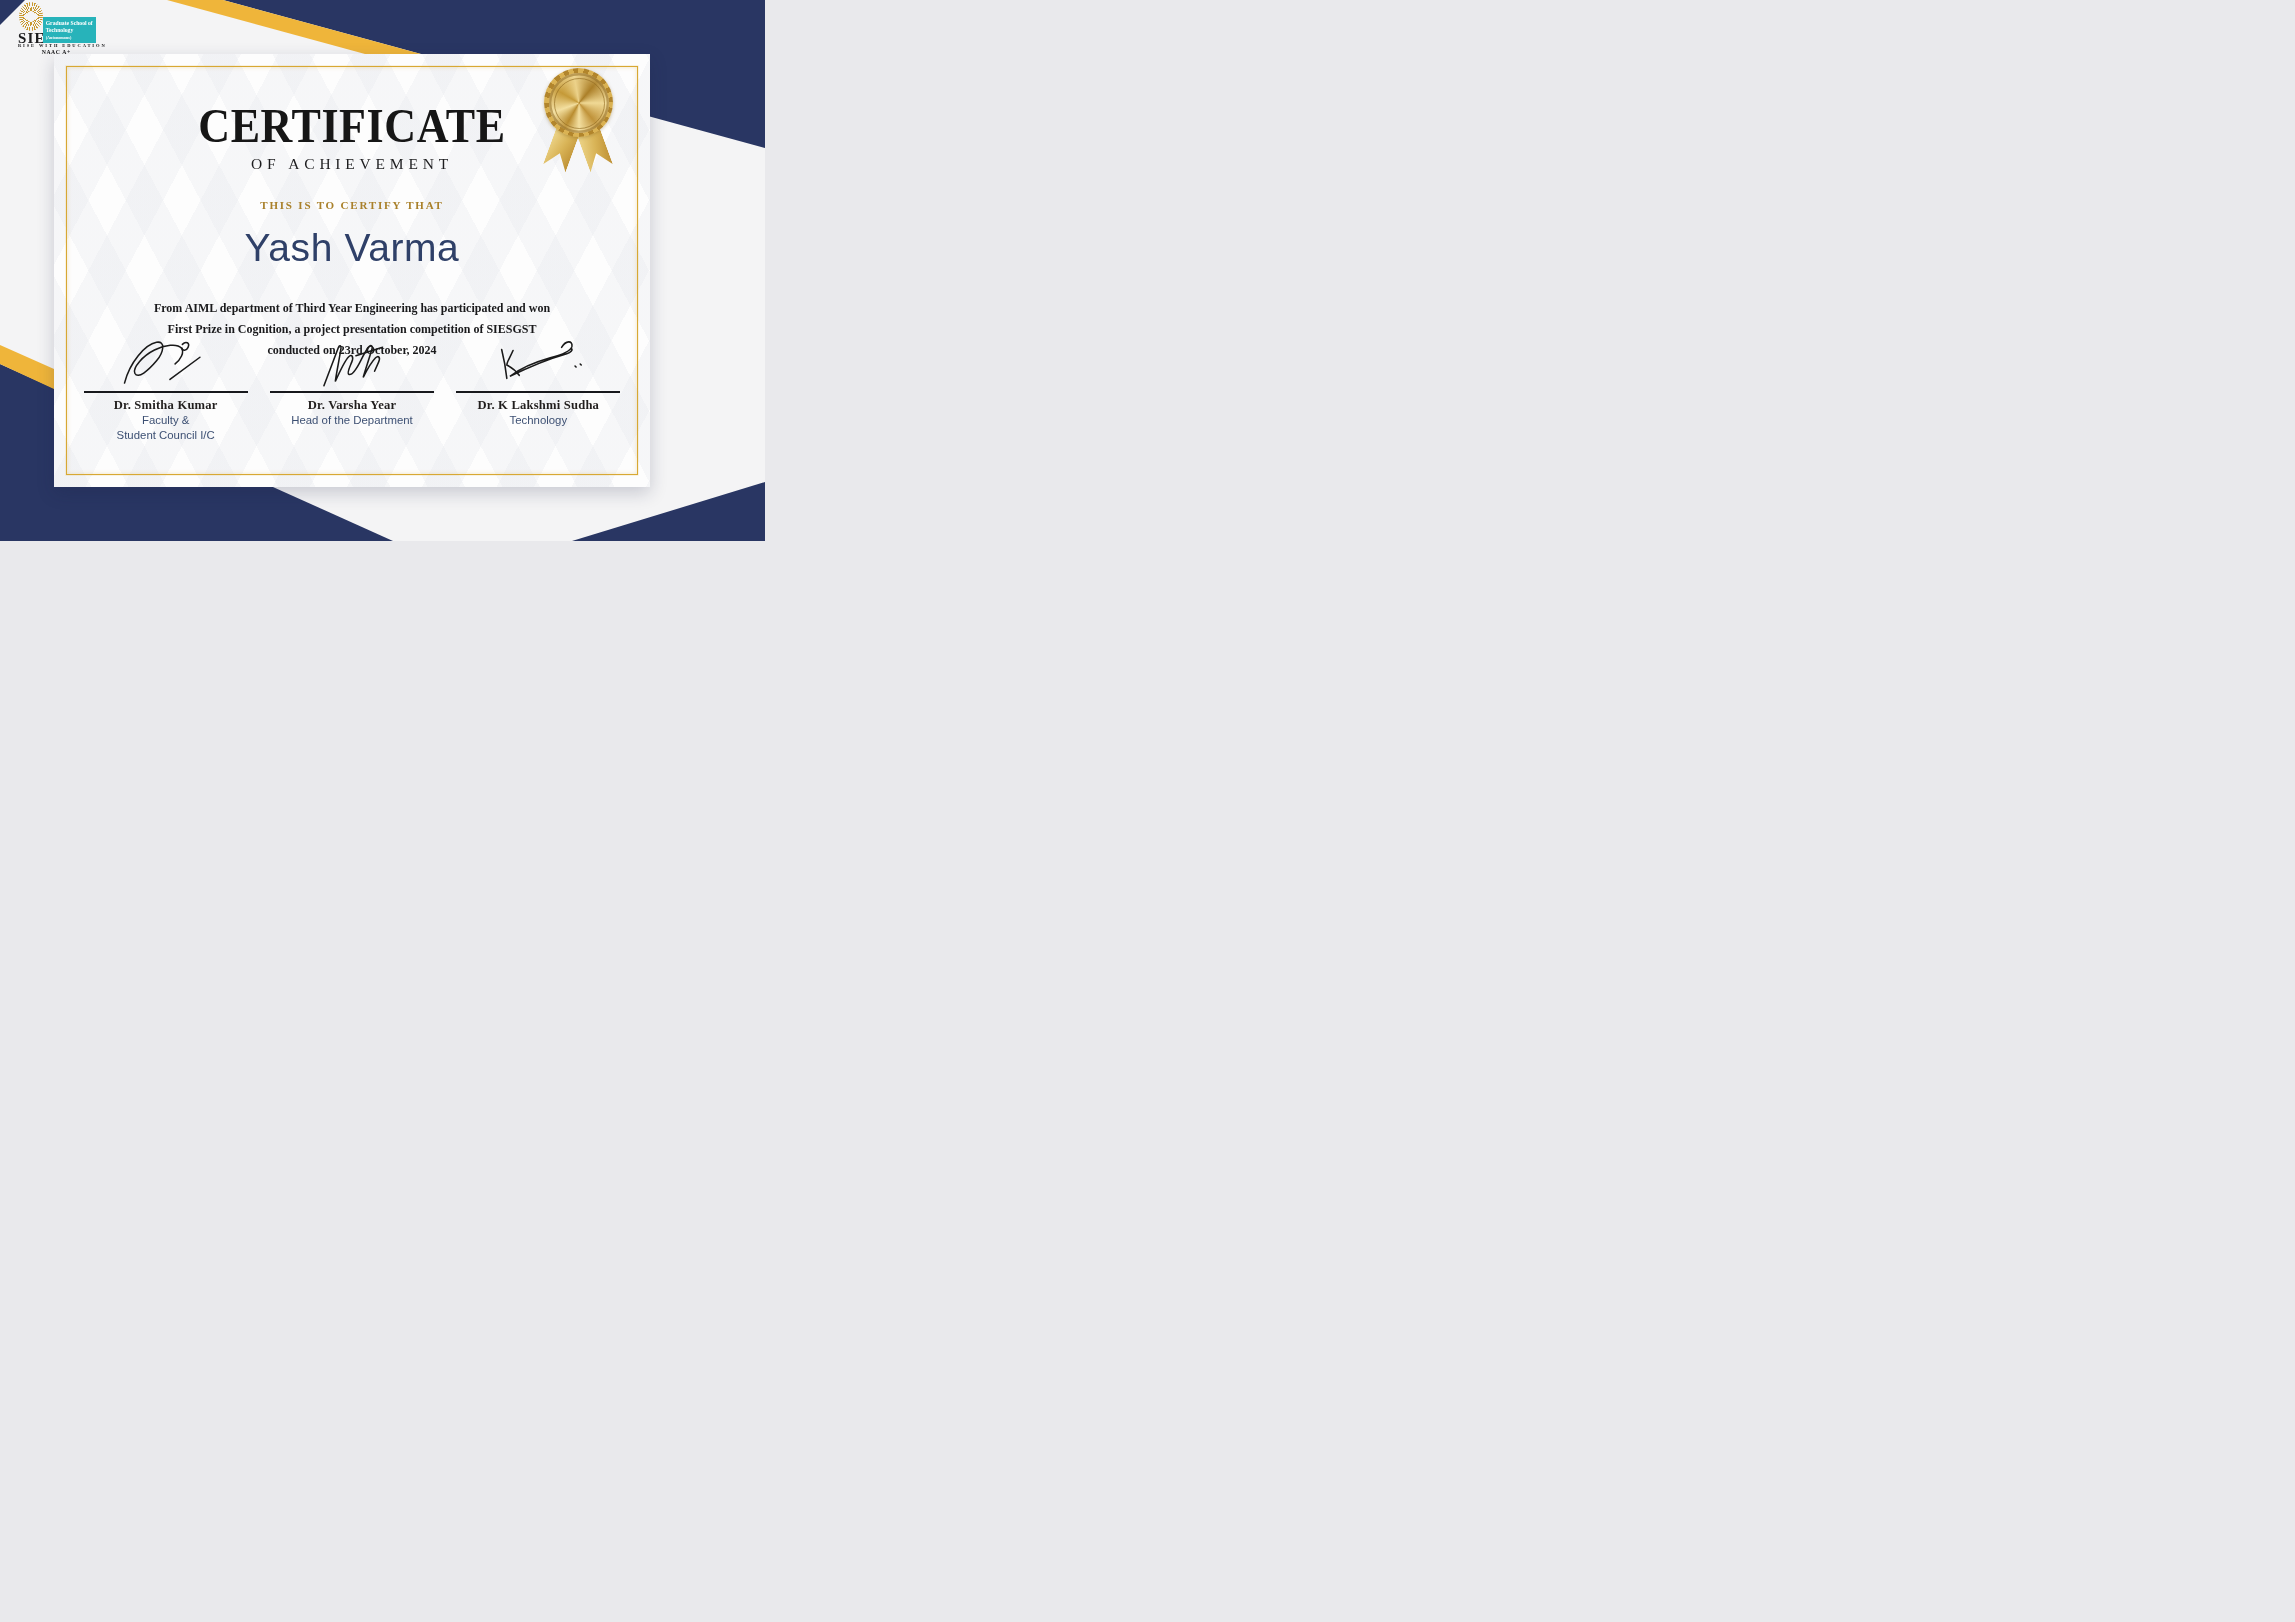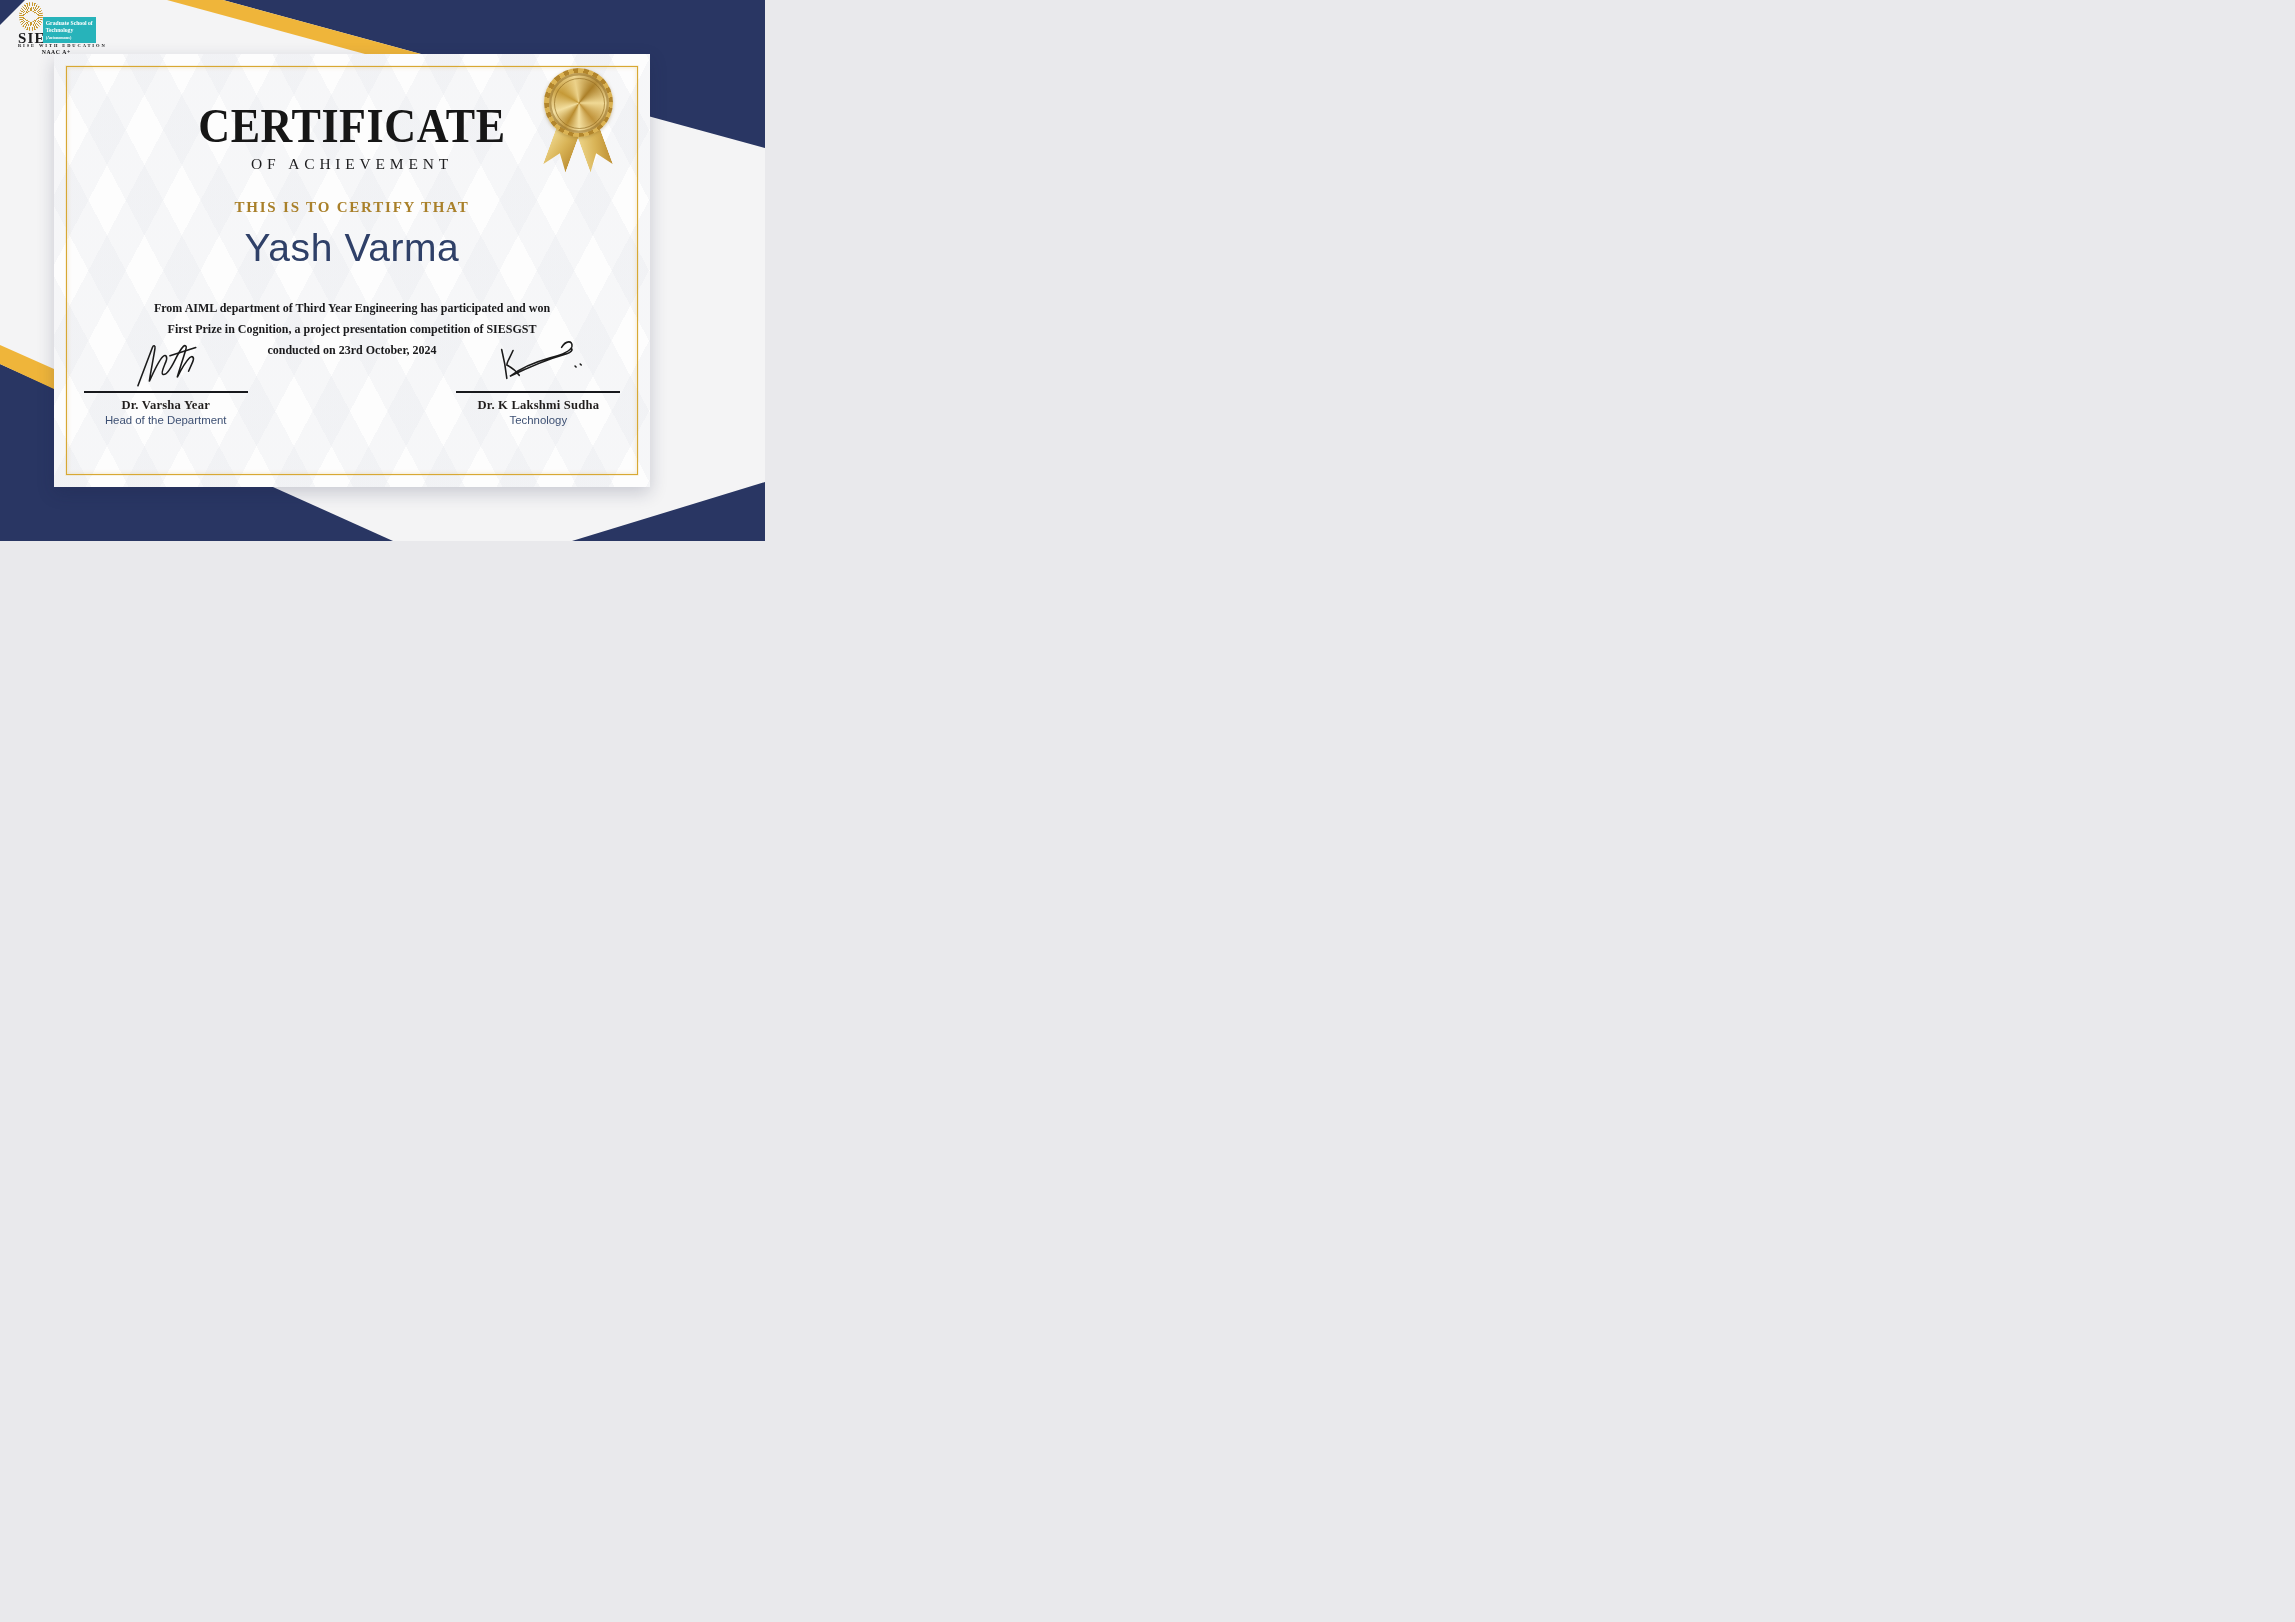--- a/index.html
+++ b/index.html
@@ -32,21 +32,21 @@
         box-shadow:0 6px 16.7px rgba(25,32,64,.20);
         background-image:repeating-linear-gradient(118deg,rgba(230,232,237,.30) 0 33px,rgba(255,255,255,0) 33px 66px),
                          repeating-linear-gradient(62deg,rgba(230,232,237,.30) 0 33px,rgba(255,255,255,0) 33px 66px);}
   .gold-frame{position:absolute;inset:12px;border:1.5px solid #d8a833;
               box-shadow:0 0 0 0.6px rgba(216,168,51,.22), inset 0 0 4.2px rgba(216,168,51,.30);}
   .content{position:absolute;inset:0;text-align:center;}
   .title{margin:0;position:absolute;top:51px;left:0;right:0;font-size:44px;font-weight:bold;color:#161616;
          letter-spacing:0.6px;transform:scaleY(1.10);line-height:1;}
   .subtitle{margin:0;position:absolute;top:102px;left:0;right:0;font-size:15.5px;font-weight:normal;color:#1d1d1f;
             letter-spacing:4.8px;line-height:1;}
-  .certify{position:absolute;top:145px;left:0;right:0;font-size:15px;font-weight:bold;color:#a9802a;letter-spacing:1.8px;}
+  .certify{position:absolute;top:145px;left:0;right:0;font-size:11px;font-weight:bold;color:#a9802a;letter-spacing:1.8px;}
   .recipient{position:absolute;top:174px;left:0;right:0;font-family:"Liberation Sans","DejaVu Sans",sans-serif;
              font-size:39px;color:#2f4068;letter-spacing:0.6px;line-height:1;}
   .body-text{position:absolute;top:244px;left:42px;right:42px;font-size:12px;font-weight:bold;color:#1a1a1c;line-height:21px;}
 
   
   .medal{position:absolute;right:35px;top:14.3px;width:72px;height:105px;}
   .ribbon{position:absolute;top:51px;width:24px;height:51px;
           background:linear-gradient(105deg,#f2dd96,#d9b457 55%,#bd8f33);
           clip-path:polygon(0 0,100% 0,100% 100%,50% 68%,0 100%);}
   .ribbon.left{left:8.4px;transform:rotate(20deg);}
@@ -111,20 +111,33 @@
       <div class="certify">THIS IS TO CERTIFY THAT</div>
       <div class="recipient">Yash Varma</div>
       <div class="body-text">
         <div>From AIML department of Third Year Engineering has participated and won</div>
         <div>First Prize in Cognition, a project presentation competition of SIESGST</div>
         <div>conducted on 23rd October, 2024</div>
       </div>
 
       <div class="signatures">
 
+        <div class="sig-block">
+          <div class="sig-scribble">
+            <svg viewBox="0 0 220 120" fill="none" stroke="#1a1a1a" stroke-width="3" stroke-linecap="round">
+              <path d="M30 95 C40 55 70 20 92 16 C110 13 106 35 92 52 C76 71 56 88 50 76 C45 65 66 42 88 31 C108 21 132 18 140 27 C147 35 138 50 128 58"></path>
+              <path d="M142 20 C149 13 157 17 153 26 C150 33 142 33 141 27"></path>
+              <path d="M118 88 L176 45"></path>
+            </svg>
+          </div>
+          <div class="sig-line"></div>
+          <div class="sig-name">Dr. Smitha Kumar</div>
+          <div class="sig-role">Faculty &amp;</div>
+          <div class="sig-role">Student Council I/C</div>
+        </div>
 
         <div class="sig-block">
           <div class="sig-scribble">
             <svg viewBox="0 0 220 120" fill="none" stroke="#1a1a1a" stroke-width="3" stroke-linecap="round">
               <path d="M56 100 C66 74 78 42 84 26 C86 21 90 22 89 28 C86 48 80 76 78 92 C86 74 96 52 104 44 C110 38 114 44 110 54 C106 64 100 76 104 78 C110 81 120 66 128 50 C132 42 138 30 144 24 C147 21 151 23 149 29 C144 46 136 70 132 84 C138 72 148 54 156 46 C161 41 166 45 162 54 L154 72"></path>
               <path d="M118 42 L168 26"></path>
             </svg>
           </div>
           <div class="sig-line"></div>
           <div class="sig-name">Dr. Varsha Year</div>

